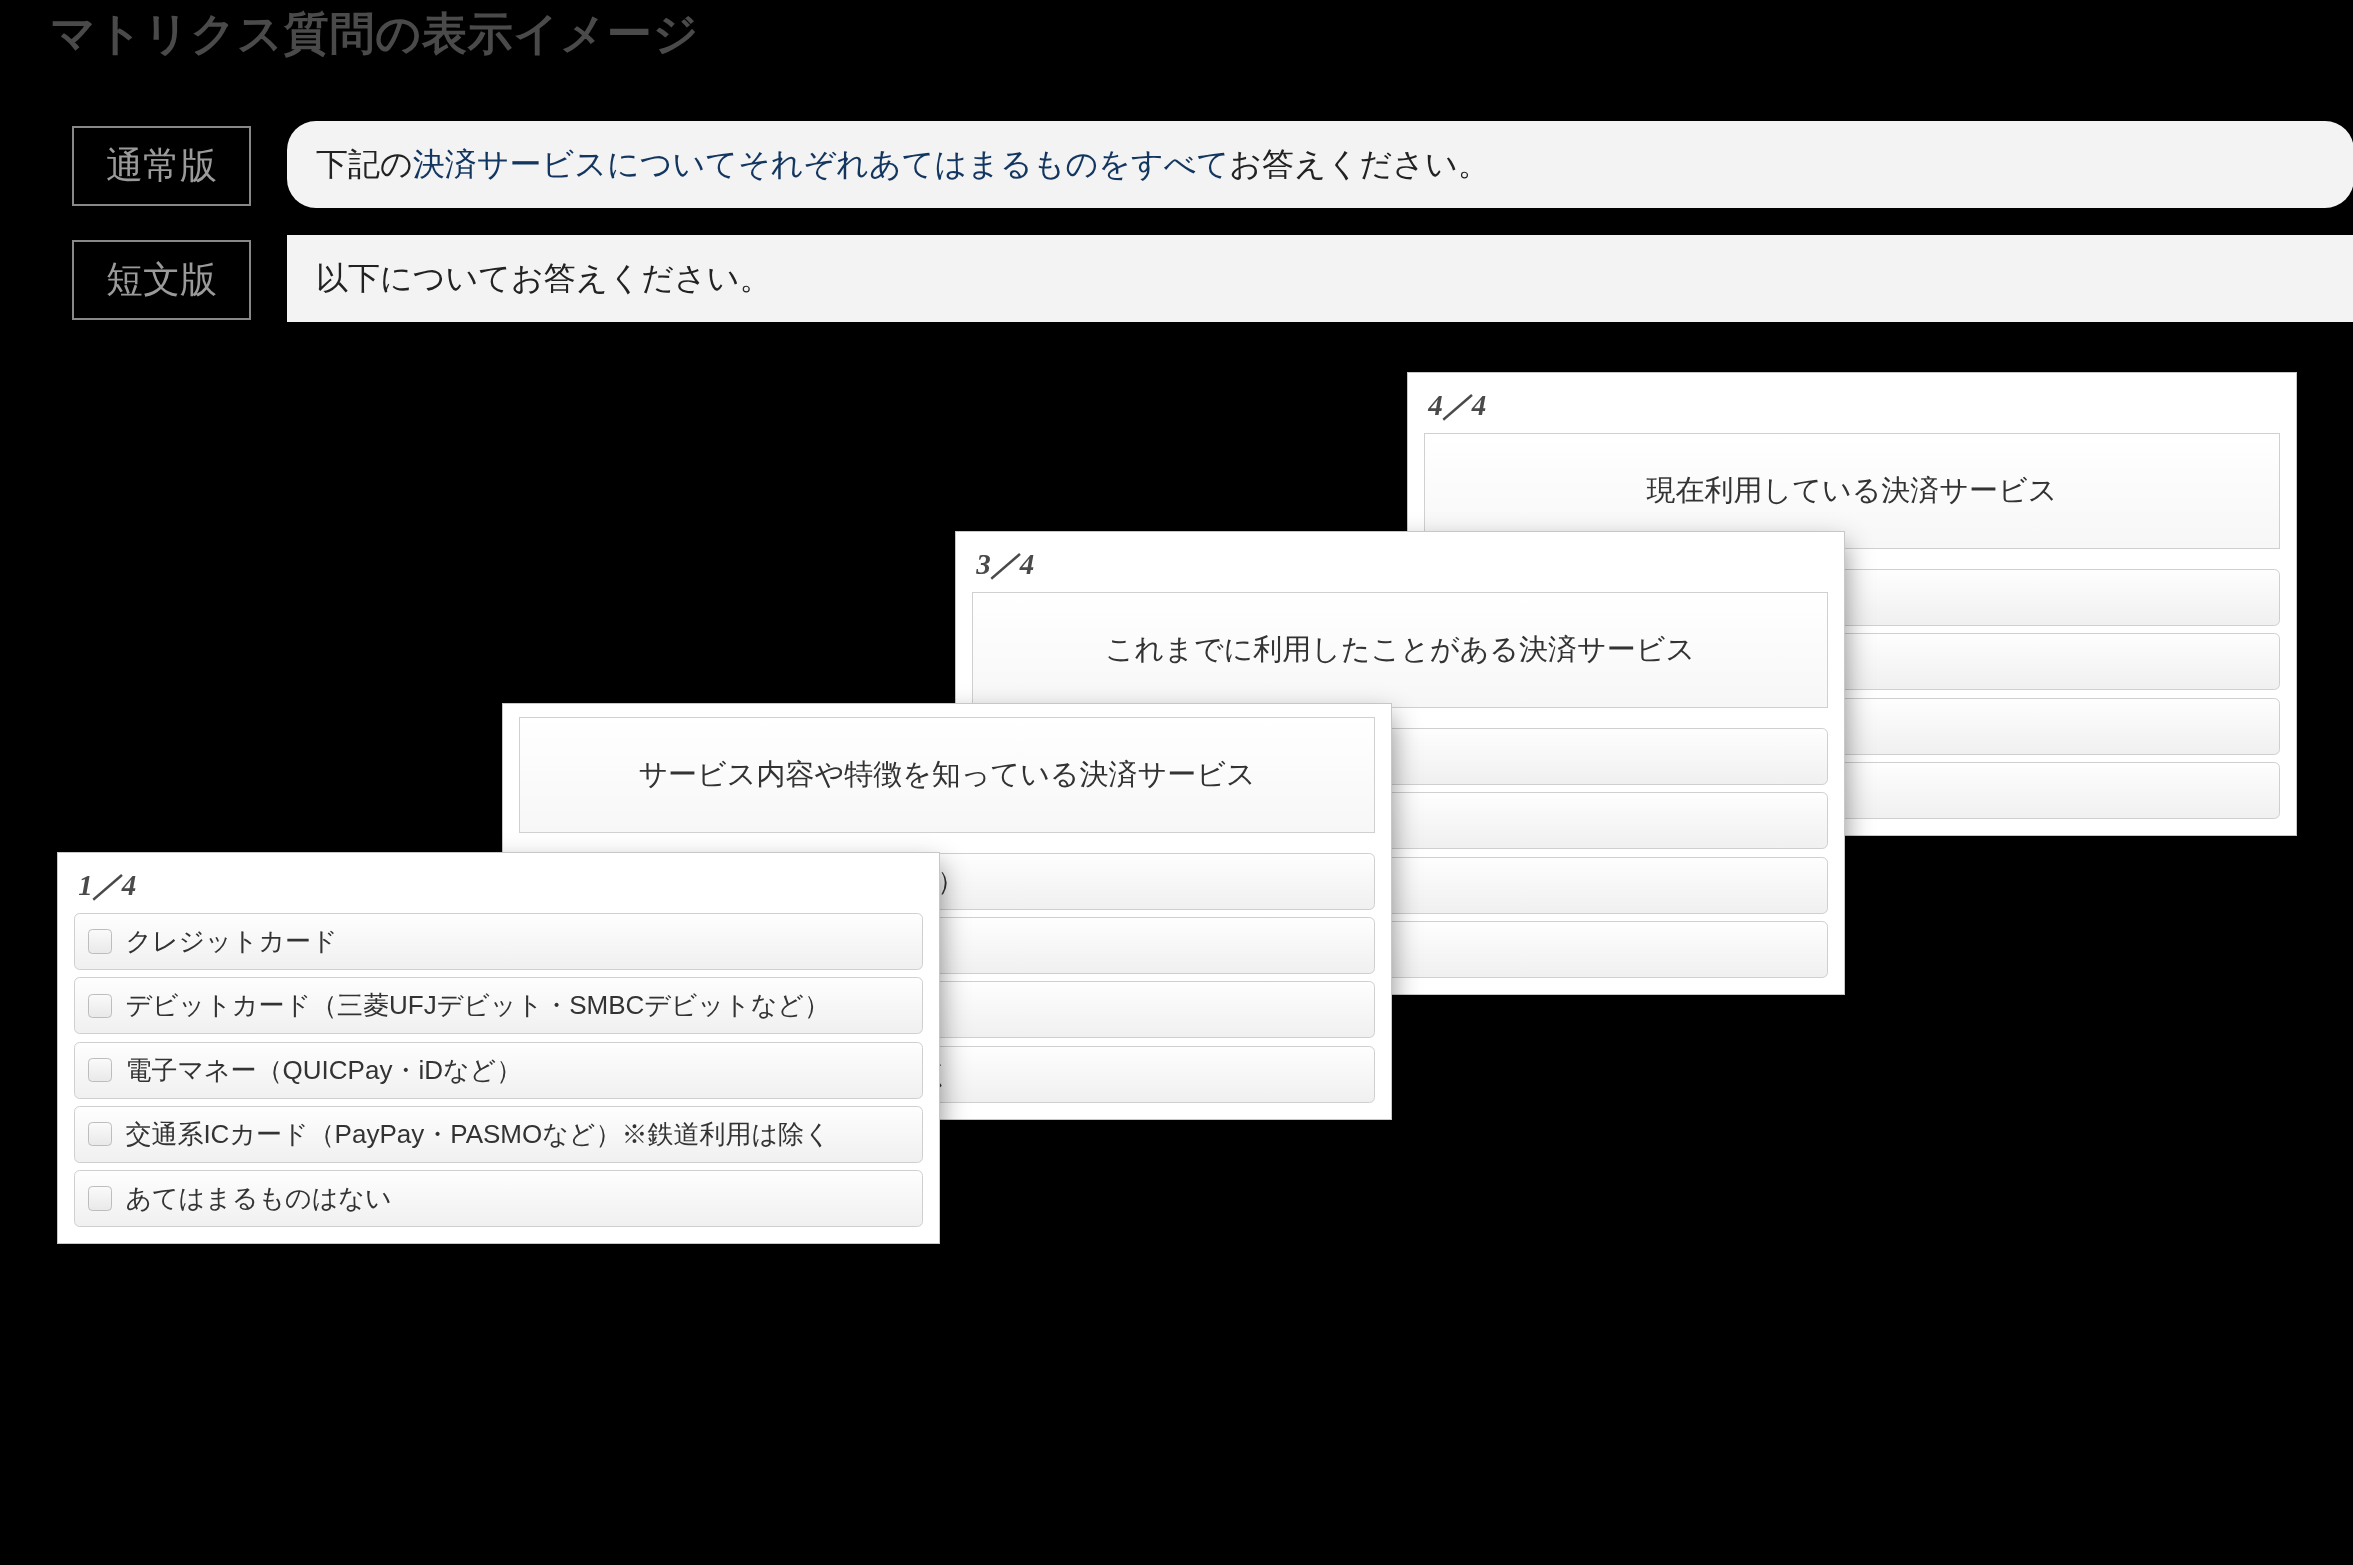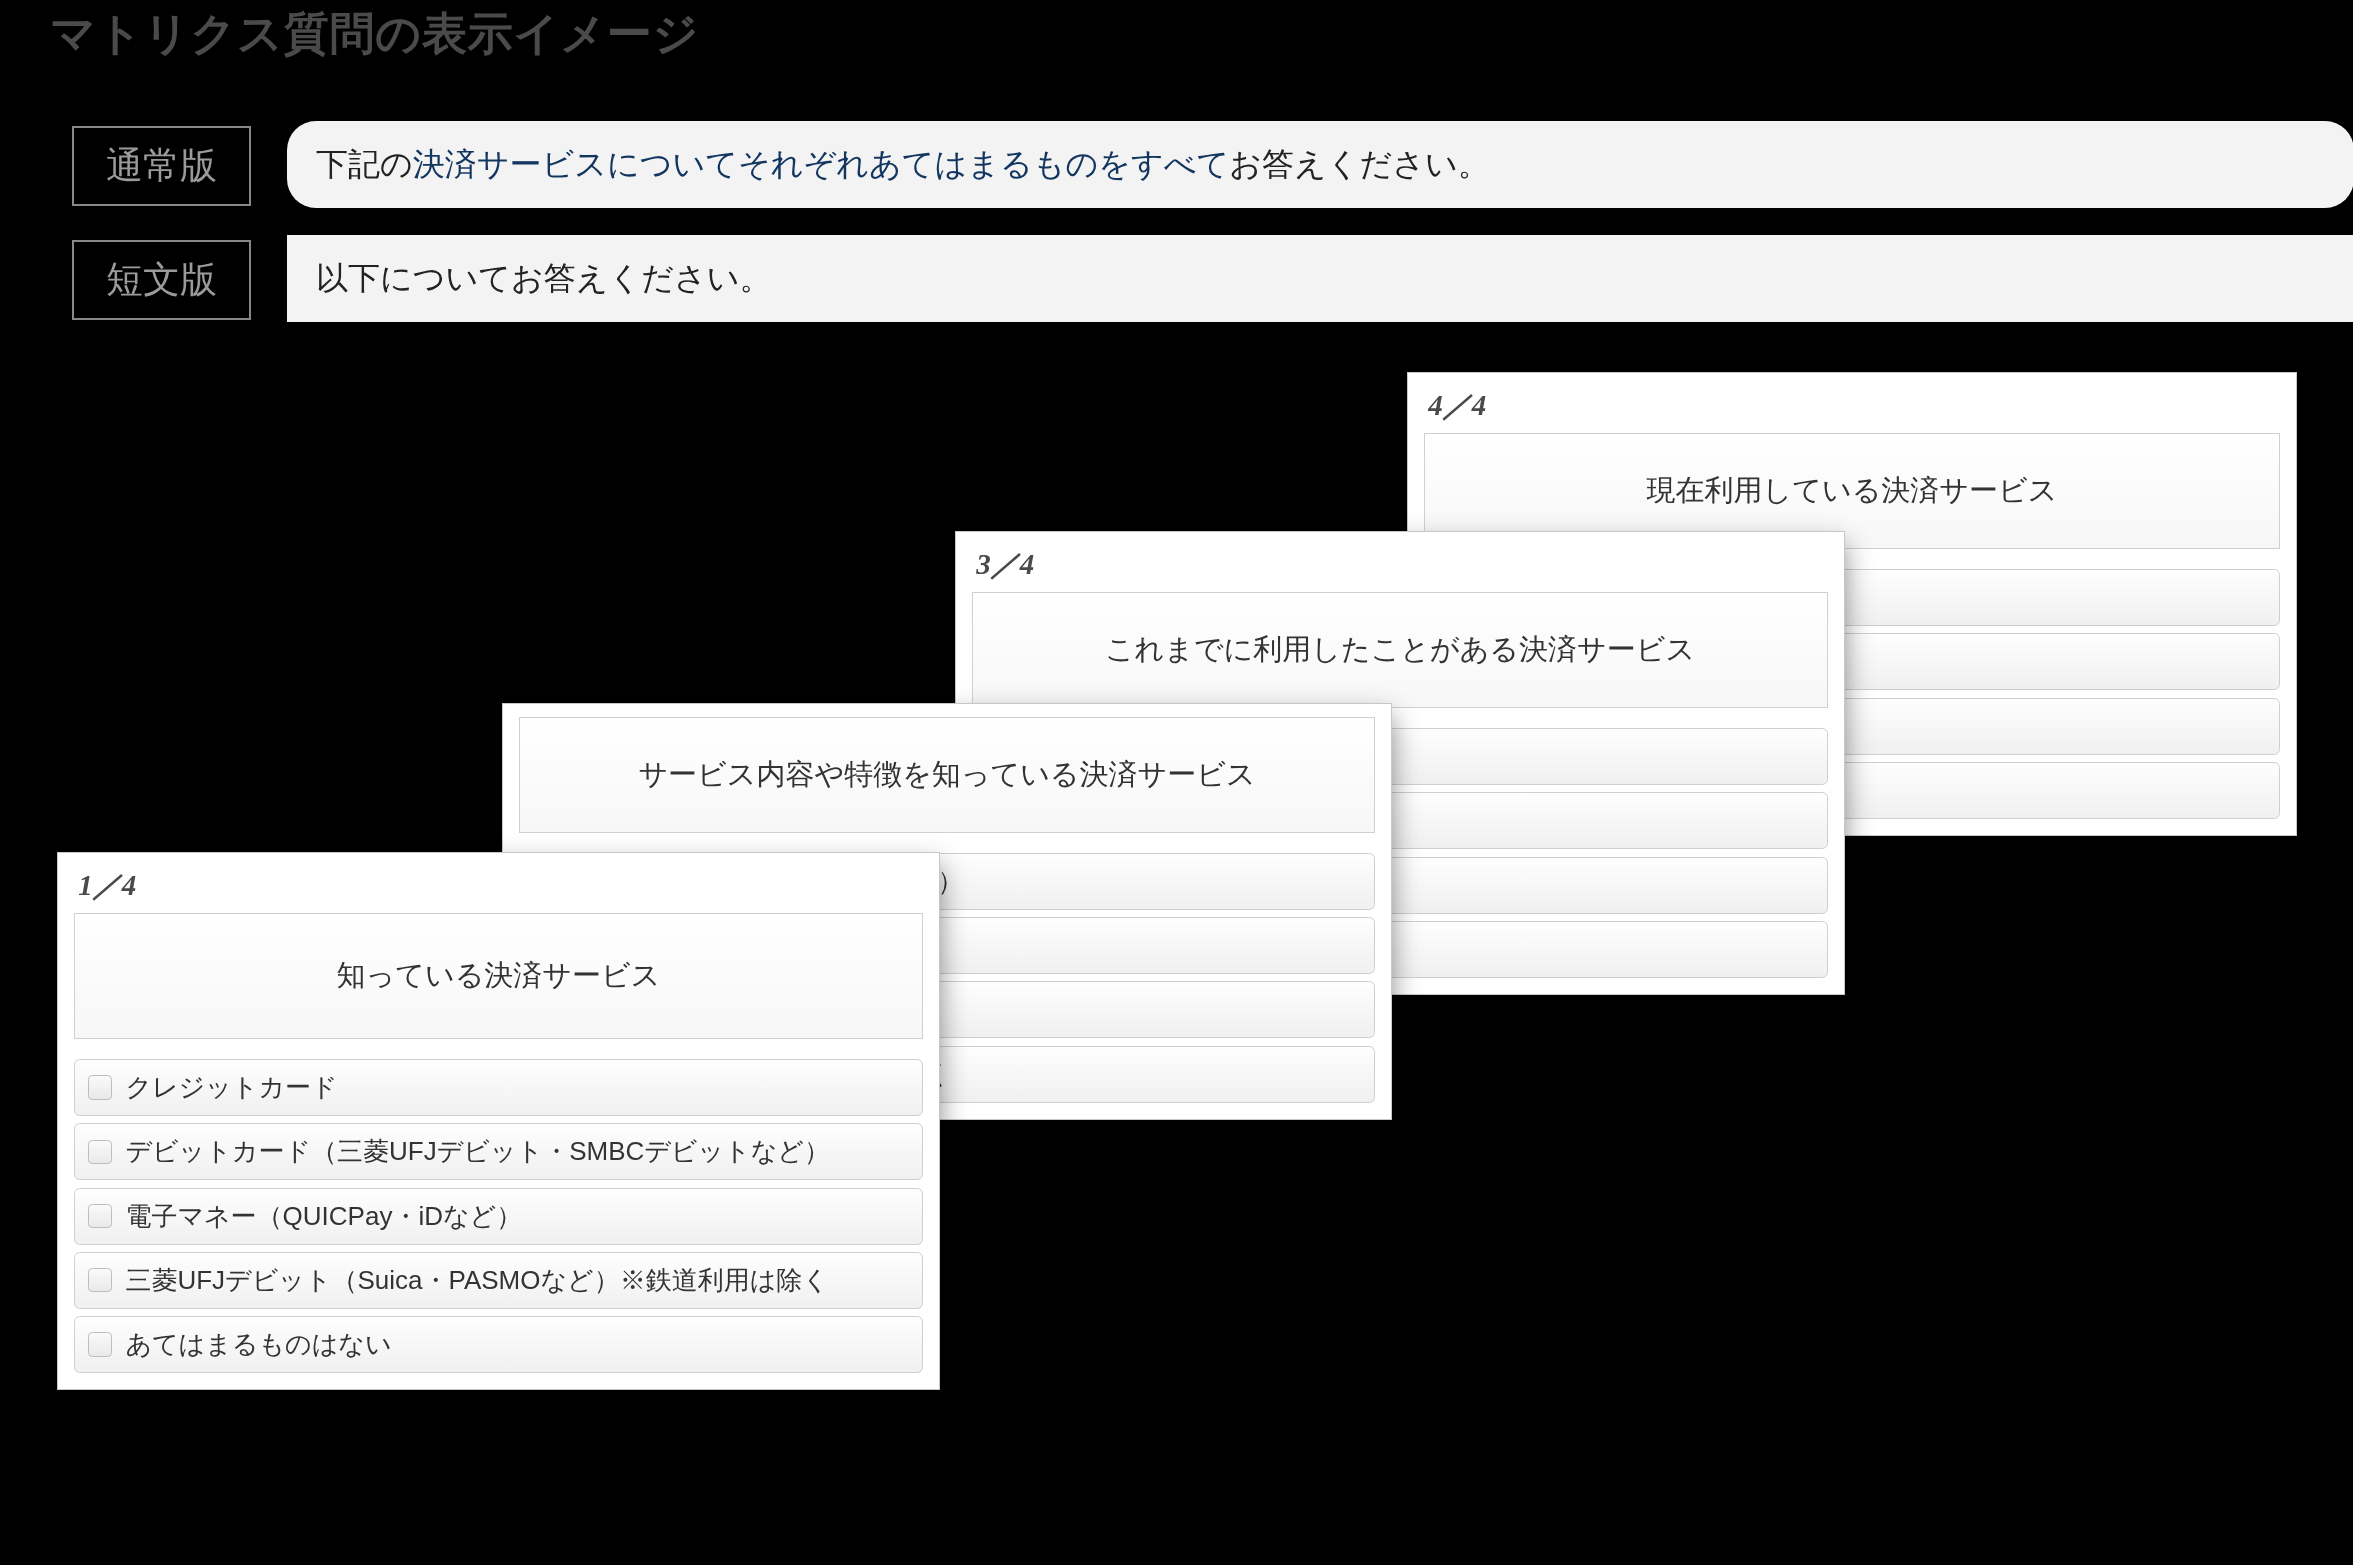--- a/index.html
+++ b/index.html
@@ -180,37 +180,36 @@
       </div>
     <div class="opt">
         <span class="chk"></span>
         <span>PASMOなど）※鉄道利用は除く</span>
       </div>
   </div>
 </div>
 
 <div class="panel p1">
   <div class="step">1／4</div>
-  <div class="header-cell">知っている決済サービス</div>
   <div class="options">
     <div class="opt">
         <span class="chk"></span>
         <span>クレジットカード</span>
       </div>
     <div class="opt">
         <span class="chk"></span>
         <span>デビットカード（三菱UFJデビット・SMBCデビットなど）</span>
       </div>
     <div class="opt">
         <span class="chk"></span>
         <span>電子マネー（QUICPay・iDなど）</span>
       </div>
     <div class="opt">
         <span class="chk"></span>
-        <span>三菱UFJデビット（Suica・PASMOなど）※鉄道利用は除く</span>
+        <span>交通系ICカード（PayPay・PASMOなど）※鉄道利用は除く</span>
       </div>
     <div class="opt">
         <span class="chk"></span>
         <span>あてはまるものはない</span>
       </div>
   </div>
 </div>
 
 
 </body></html>

